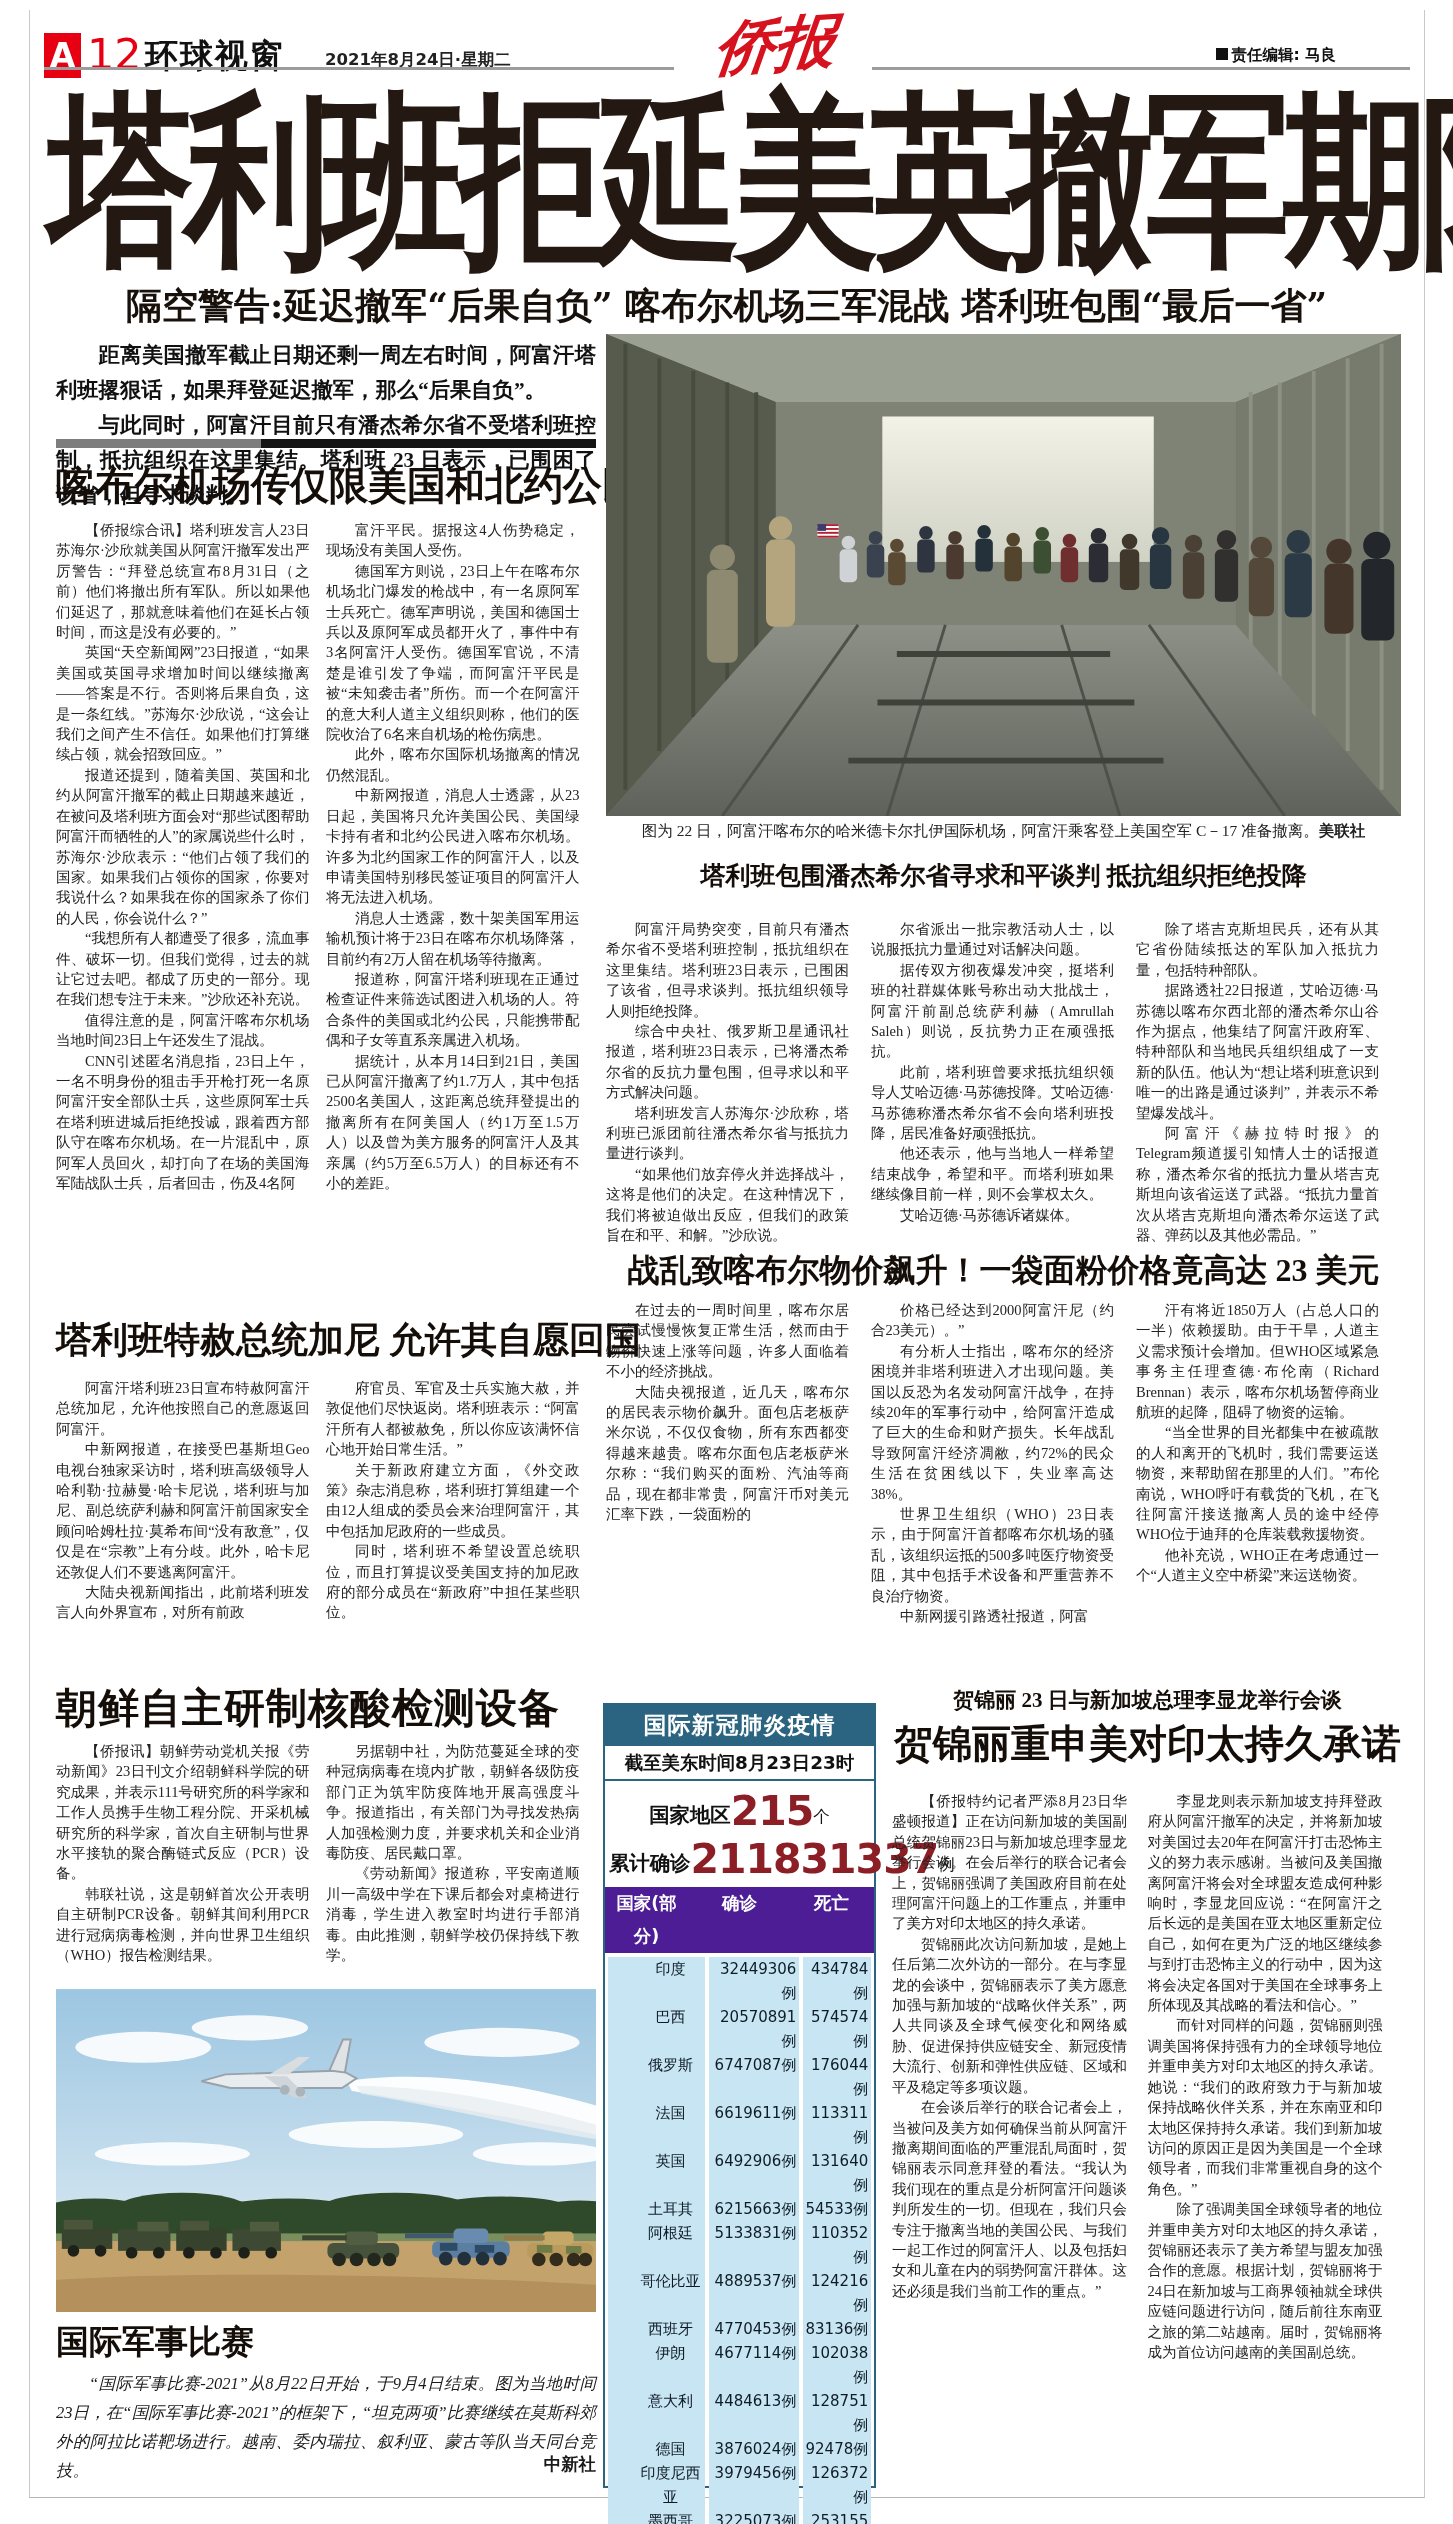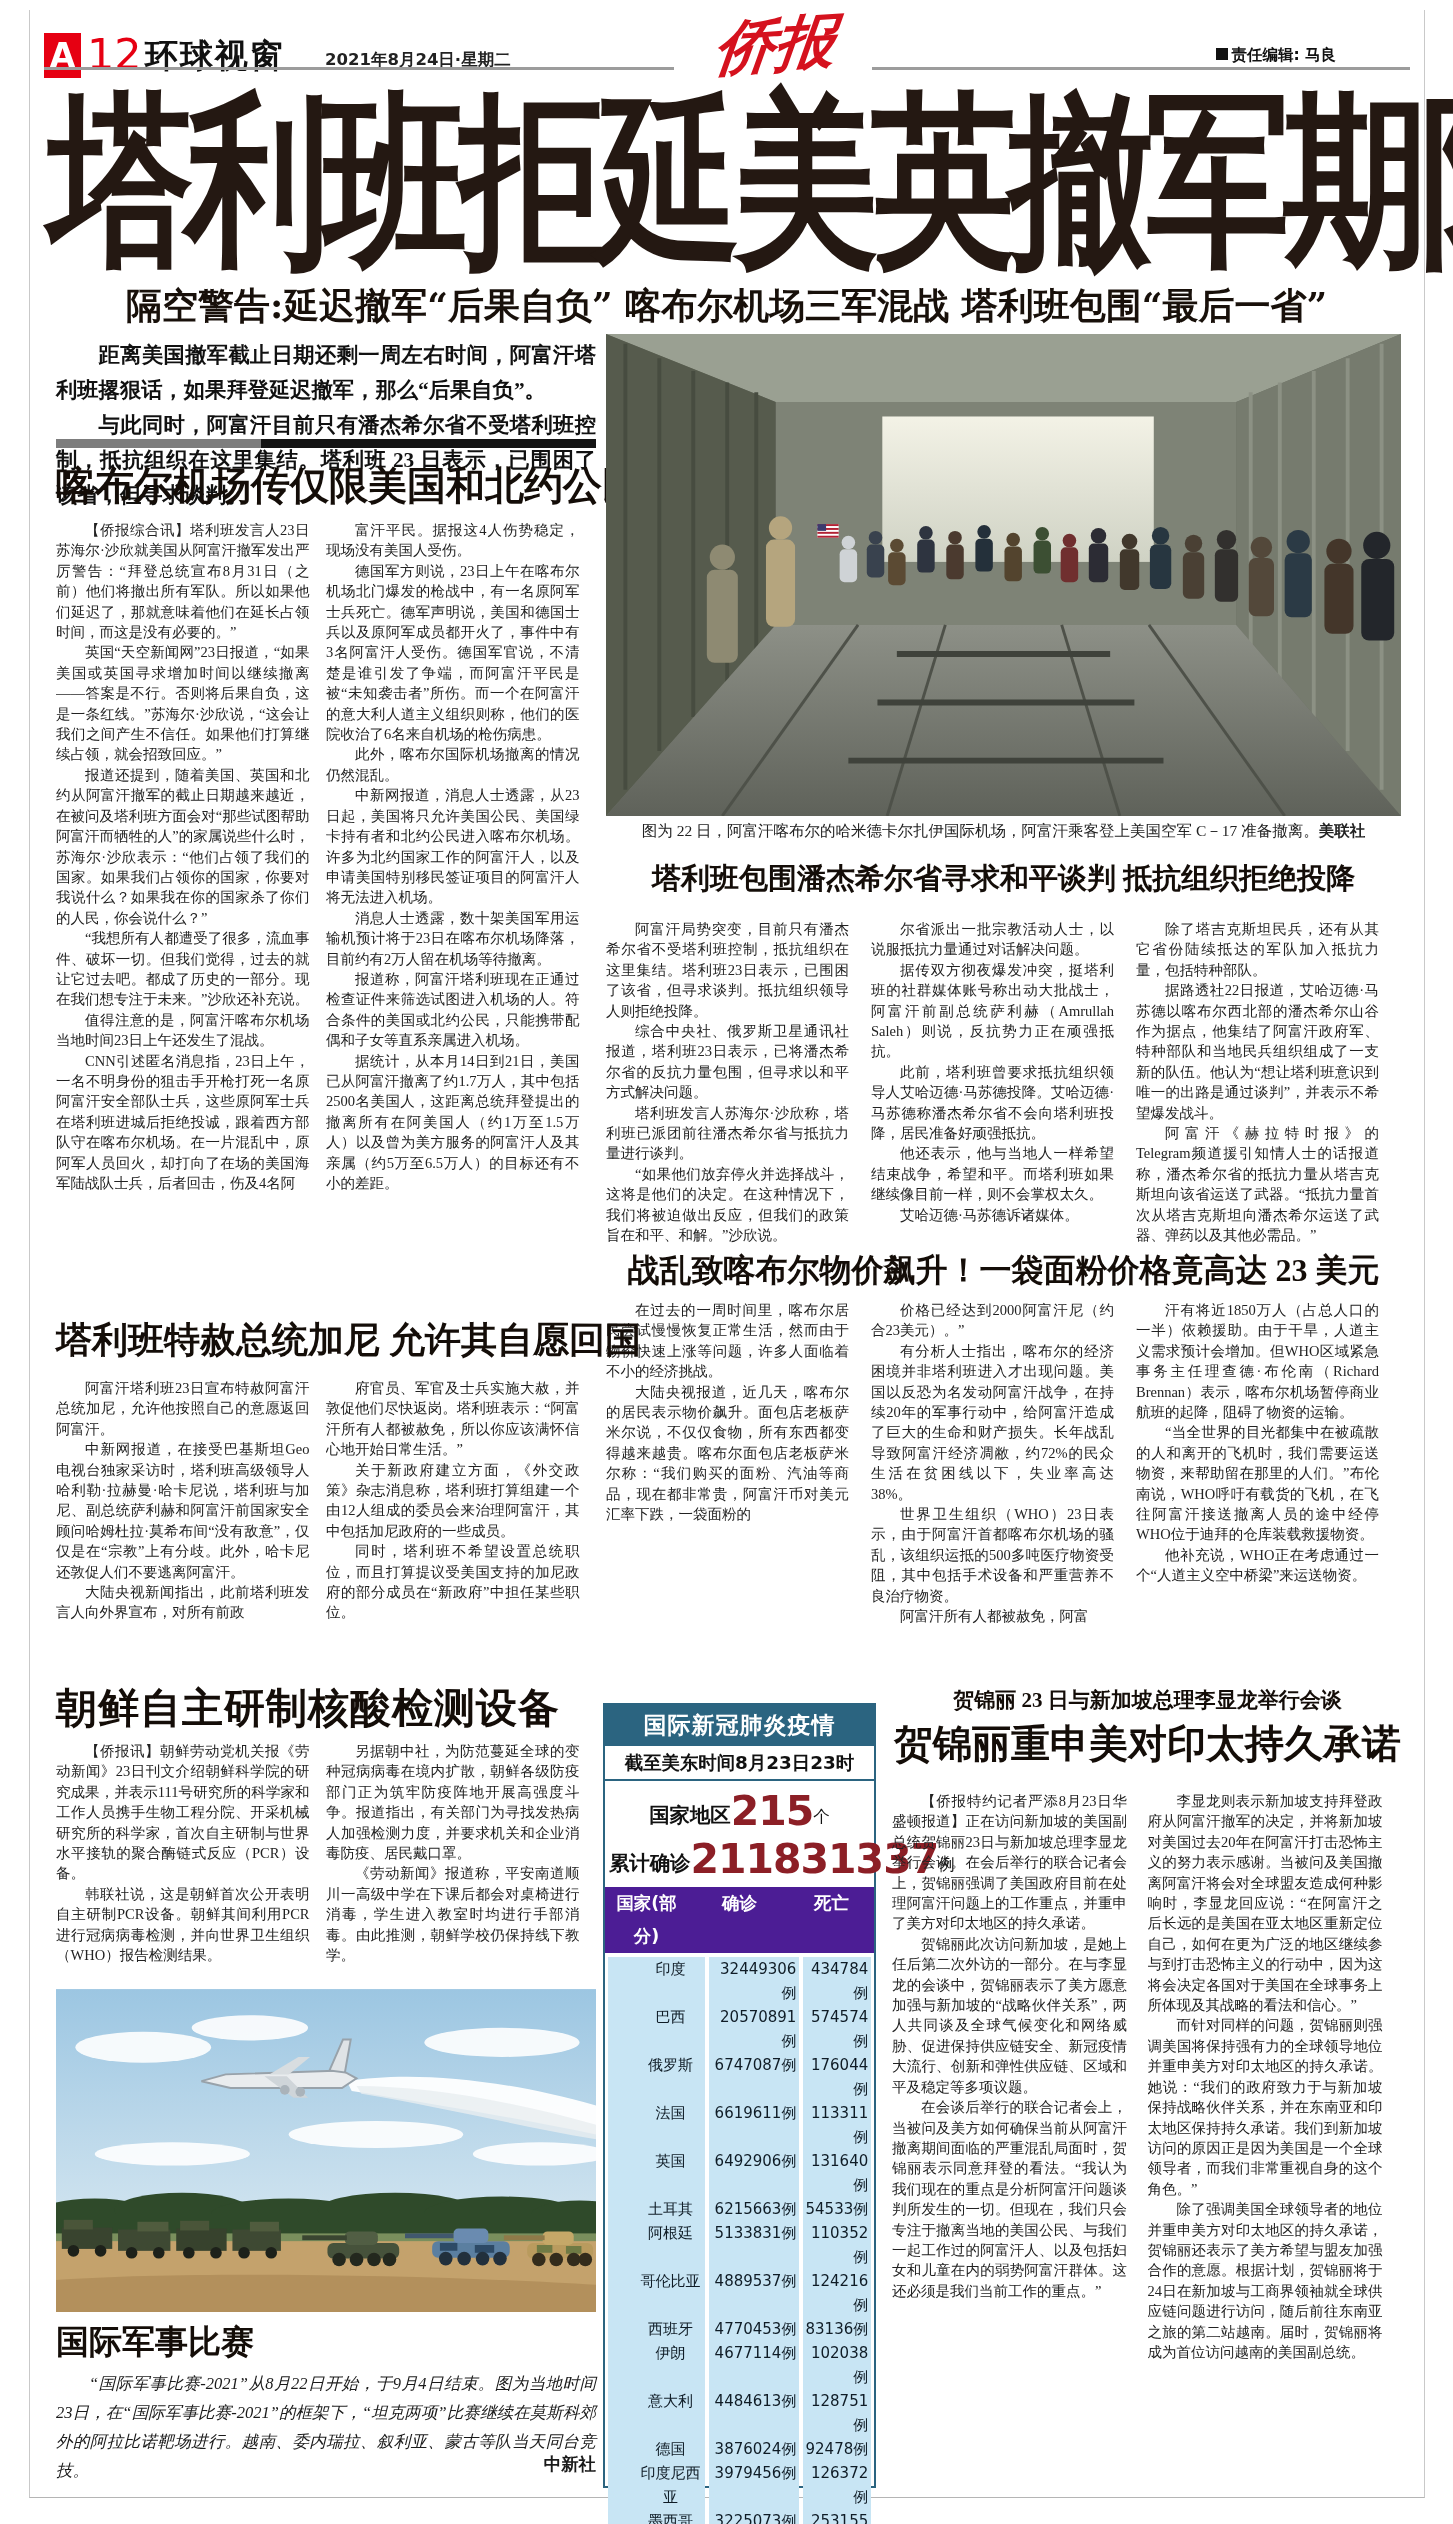--- a/index.html
+++ b/index.html
@@ -19,21 +19,21 @@
   
   .headline{left:48px;top:81px;width:1357px;text-align:center;font:bold 145px/155px "DejaVu Sans",sans-serif;letter-spacing:-7.8px;color:#241812;transform:scale(1,1.28);transform-origin:top center;white-space:nowrap;}
   .subhead{left:48px;top:284px;width:1357px;text-align:center;font:bold 36px/43px "DejaVu Serif",serif;color:#18100a;white-space:nowrap;}
   
   .lead{left:56px;top:338px;width:540px;font:bold 21.3px/35px "Liberation Serif",serif;color:#111;}
   .lead p{margin:0;text-indent:2em;text-align:justify;}
   .divider{left:56px;top:439px;width:540px;height:8.7px;background:linear-gradient(to right,#7d7d7d 0 38%,#141414 38% 100%);}
   
   .atitle{font-family:"Liberation Serif",serif;font-weight:bold;color:#140d08;text-align:center;white-space:nowrap;}
   .t1{left:56px;top:459px;width:540px;font-size:39px;}
-  .t2{left:606px;top:859px;width:795px;font-size:29px;}
+  .t2{left:606px;top:859px;width:795px;font-size:25px;}
   .t3{left:606px;top:1249px;width:795px;font-size:32px;}
   .t4{left:56px;top:1316px;width:540px;font-size:36px;}
   .t5{left:56px;top:1681px;width:540px;font-size:41px;text-align:left;font-family:"DejaVu Sans",sans-serif;letter-spacing:1px;}
   .t6{left:56px;top:2320px;width:540px;font-size:33px;text-align:left;}
   .kicker{left:892px;top:1686px;width:511px;font-size:21px;}
   .t7{left:892px;top:1717px;width:511px;font-size:39px;font-family:Liberation Mono, monospace;}
   .body{display:flex;}
   .bcol{font:14.5px/20.4px "Liberation Serif",serif;text-align:justify;overflow:hidden;color:#222;}
   .bcol p{margin:0;text-indent:2em;}
   .b1{left:56px;top:520px;width:540px;height:773px;}
@@ -289,21 +289,21 @@
   <div class="abs atitle t3">战乱致喀布尔物价飙升！一袋面粉价格竟高达 23 美元</div>
   <div class="abs body b3">
     <div class="bcol">
         <p>在过去的一周时间里，喀布尔居民尝试慢慢恢复正常生活，然而由于物价快速上涨等问题，许多人面临着不小的经济挑战。</p>
         <p>大陆央视报道，近几天，喀布尔的居民表示物价飙升。面包店老板萨米尔说，不仅仅食物，所有东西都变得越来越贵。喀布尔面包店老板萨米尔称：“我们购买的面粉、汽油等商品，现在都非常贵，阿富汗币对美元汇率下跌，一袋面粉的</p>
       </div>
     <div class="bcol">
         <p>价格已经达到2000阿富汗尼（约合23美元）。”</p>
         <p>有分析人士指出，喀布尔的经济困境并非塔利班进入才出现问题。美国以反恐为名发动阿富汗战争，在持续20年的军事行动中，给阿富汗造成了巨大的生命和财产损失。长年战乱导致阿富汗经济凋敝，约72%的民众生活在贫困线以下，失业率高达38%。</p>
         <p>世界卫生组织（WHO）23日表示，由于阿富汗首都喀布尔机场的骚乱，该组织运抵的500多吨医疗物资受阻，其中包括手术设备和严重营养不良治疗物资。</p>
-        <p>阿富汗所有人都被赦免，阿富</p>
+        <p>中新网援引路透社报道，阿富</p>
       </div>
     <div class="bcol">
         <p>汗有将近1850万人（占总人口的一半）依赖援助。由于干旱，人道主义需求预计会增加。但WHO区域紧急事务主任理查德·布伦南（Richard Brennan）表示，喀布尔机场暂停商业航班的起降，阻碍了物资的运输。</p>
         <p>“当全世界的目光都集中在被疏散的人和离开的飞机时，我们需要运送物资，来帮助留在那里的人们。”布伦南说，WHO呼吁有载货的飞机，在飞往阿富汗接送撤离人员的途中经停WHO位于迪拜的仓库装载救援物资。</p>
         <p>他补充说，WHO正在考虑通过一个“人道主义空中桥梁”来运送物资。</p>
       </div>
   </div>
 
   <div class="abs atitle t4">塔利班特赦总统加尼 允许其自愿回国</div>
   <div class="abs body b4">

